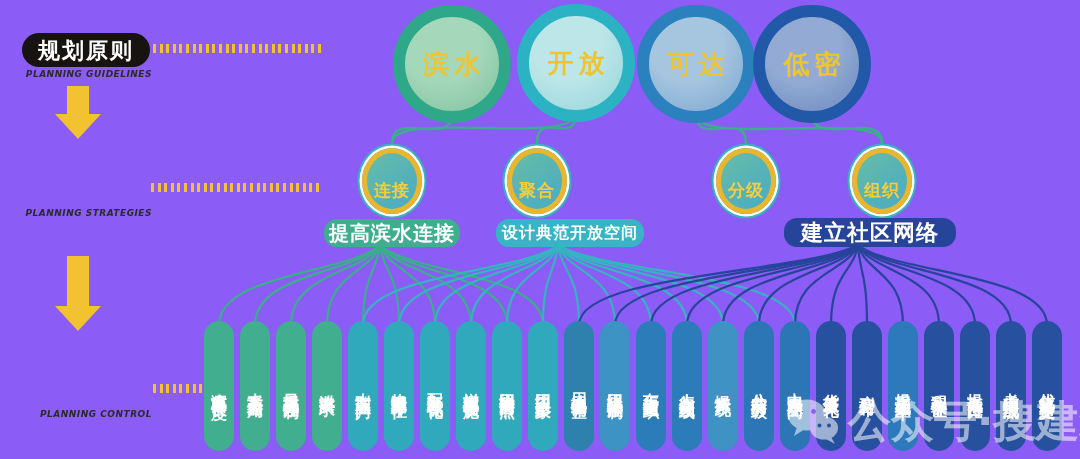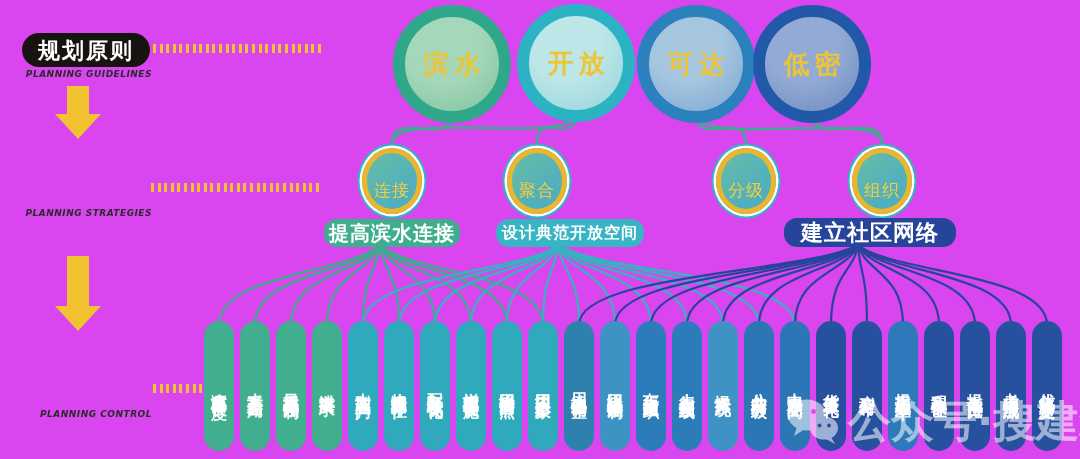--- a/index.html
+++ b/index.html
@@ -1,17 +1,17 @@
 <!DOCTYPE html>
 <html><head>
 <meta charset="utf-8">
 <style>
   html,body{margin:0;padding:0;background:#ffffff;}
   .canvas{
-    position:relative;width:1080px;height:459px;background:#d946ef;overflow:hidden;
+    position:relative;width:1080px;height:459px;background:#8b5cf6;overflow:hidden;
     font-family:"DejaVu Sans","Liberation Sans",sans-serif;
   }
   #lines{position:absolute;left:0;top:0;z-index:0;}
   
   .stage-pill{
     position:absolute;left:22px;width:128px;height:34px;background:#171310;color:#fff;
     border-radius:17px;text-align:center;line-height:35px;font-size:22px;font-weight:900;
     letter-spacing:2px;z-index:2;
   }
   .stage-sub{
@@ -28,21 +28,21 @@
     border:12px solid #000;display:flex;align-items:center;justify-content:center;z-index:2;
   }
   .principle .lbl{font-size:26px;font-weight:900;letter-spacing:5px;text-indent:5px;color:#EEC433;}
   
   .strategy{
     position:absolute;width:60px;height:66px;box-sizing:border-box;border-radius:50%;
     border:5px solid #E8B72E;box-shadow:0 0 0 2.5px #fff,0 0 0 4.5px #35B4BF;
     background:linear-gradient(140deg,#68BDA6 0%,#55B2B8 55%,#4AABC6 100%);
     display:flex;align-items:center;justify-content:center;z-index:2;
   }
-  .strategy .lbl{font-size:17px;font-weight:400;letter-spacing:1px;color:#F5CE3F;margin-top:19px;}
+  .strategy .lbl{font-size:17px;font-weight:700;letter-spacing:1px;color:#F5CE3F;margin-top:19px;}
   
   .banner{
     position:absolute;border-radius:13px;color:#fff;display:flex;align-items:center;justify-content:center;
     font-weight:900;letter-spacing:1px;z-index:2;white-space:nowrap;margin-left:12px;
   }
   
   .control{
     position:absolute;width:30px;height:130px;border-radius:15px;color:#fff;z-index:2;
     display:flex;align-items:center;justify-content:center;
   }

